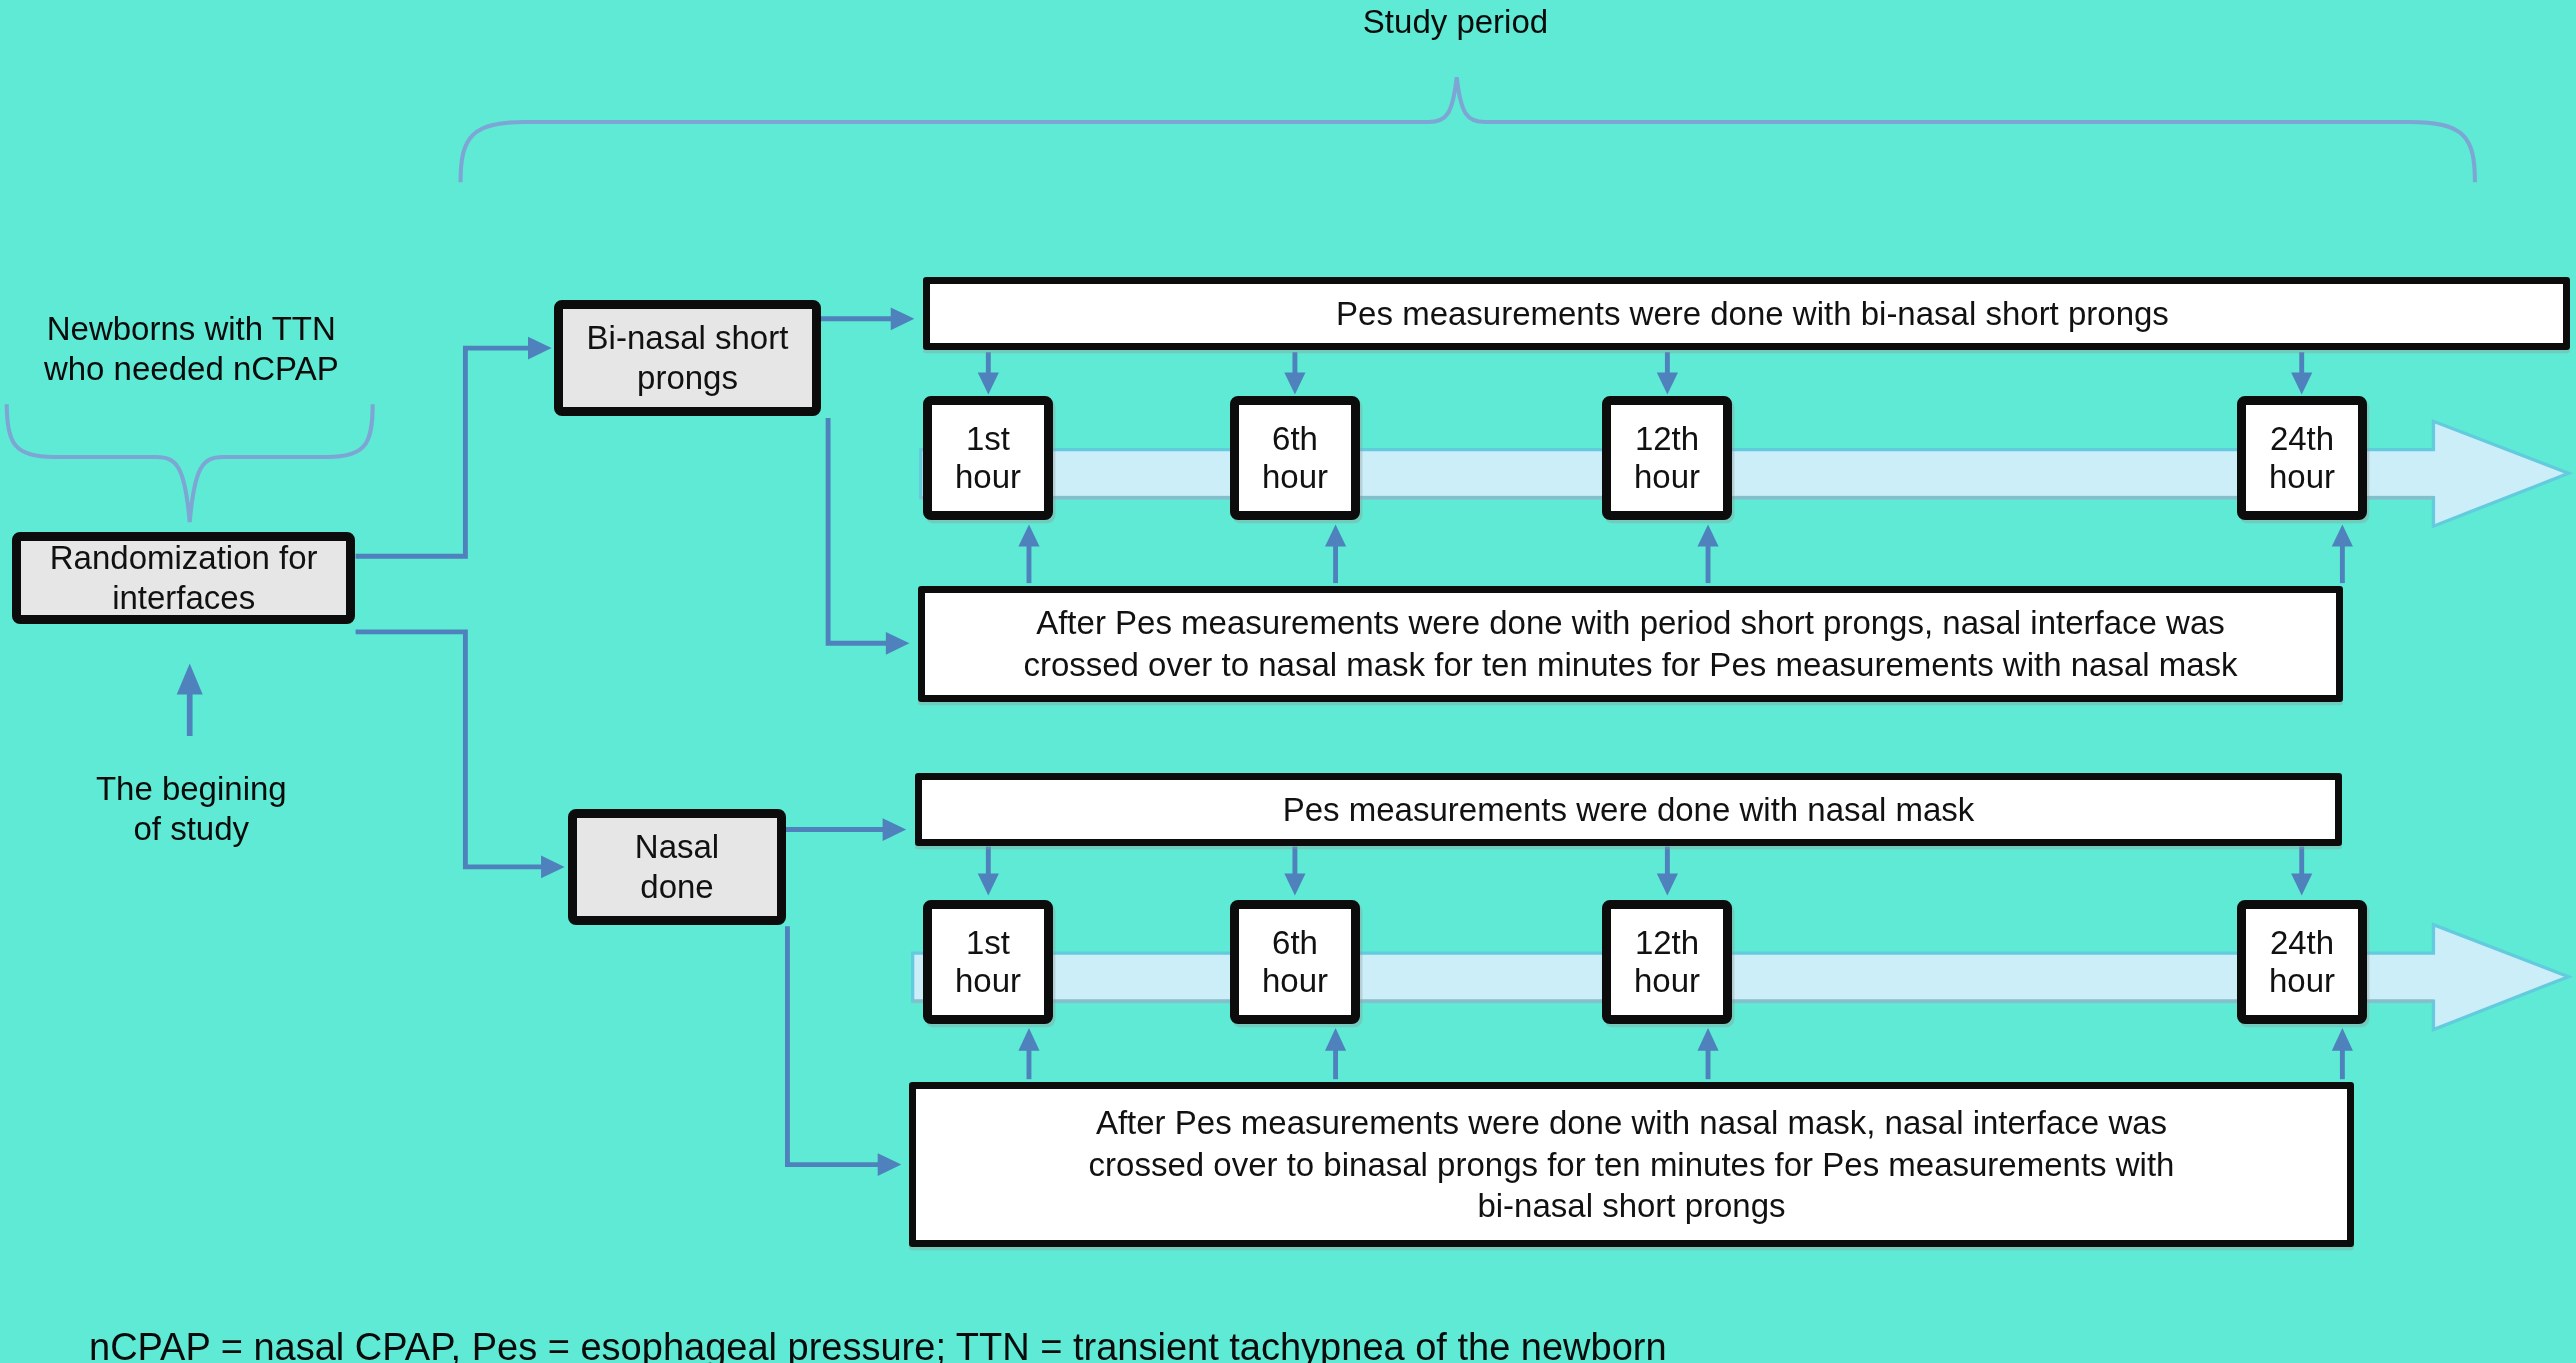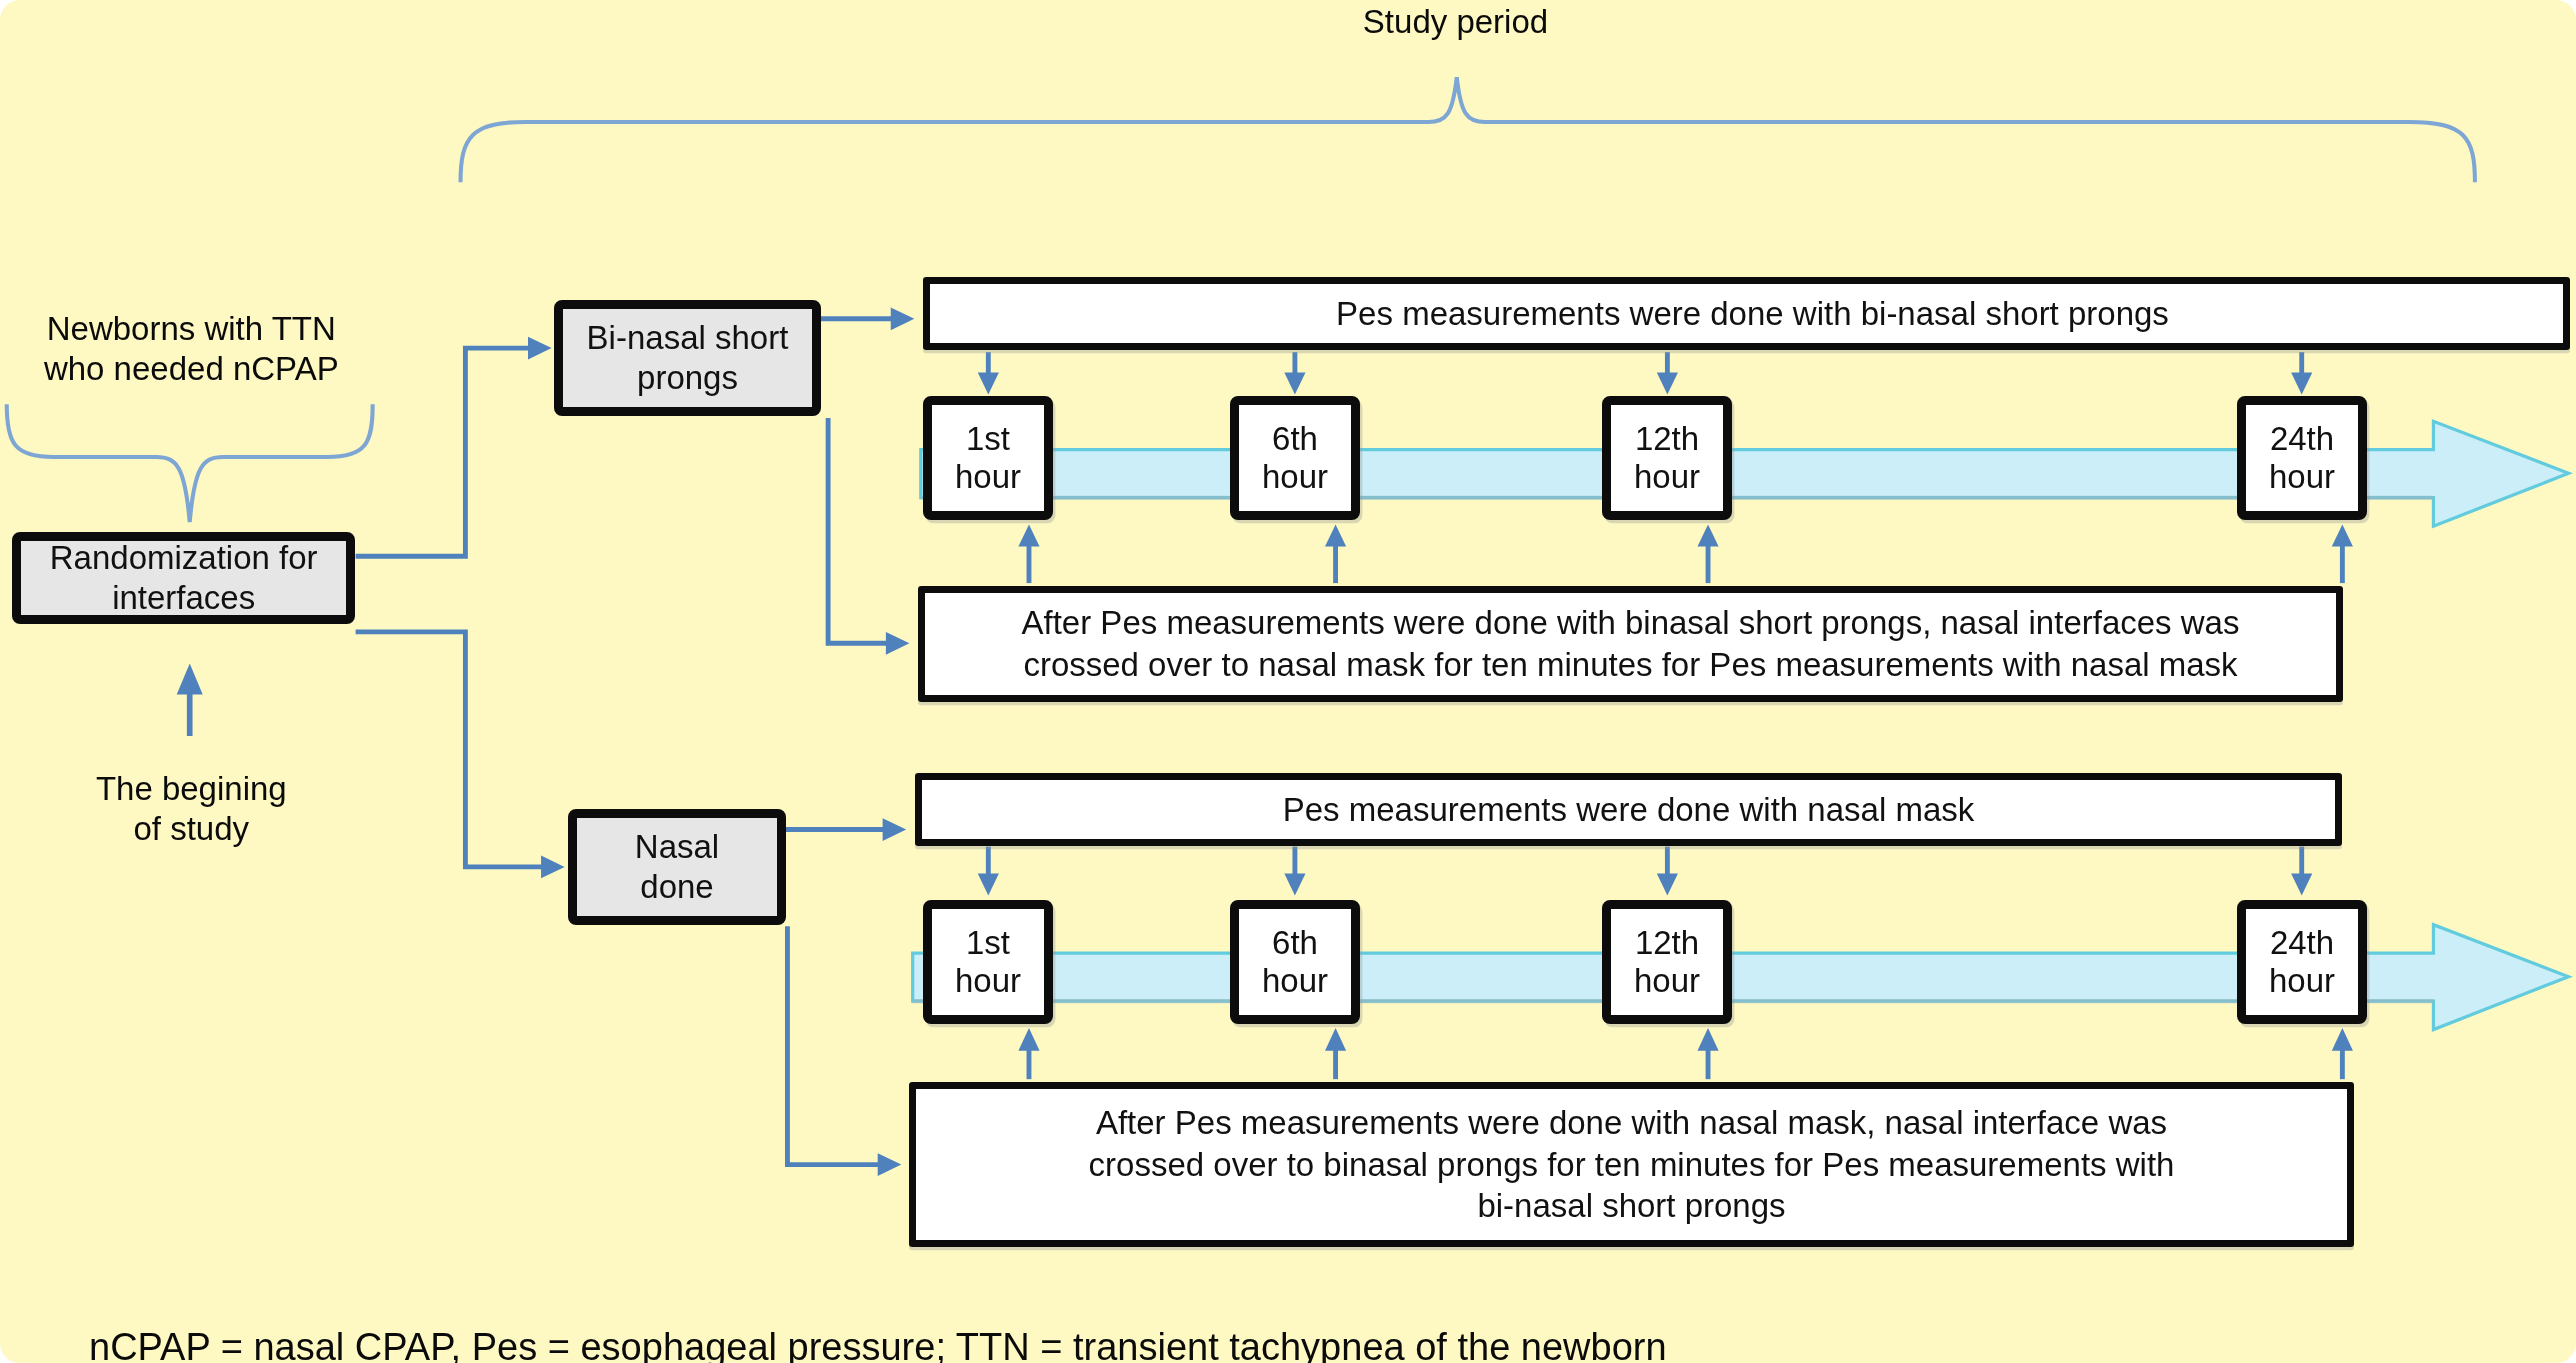--- a/index.html
+++ b/index.html
@@ -1,17 +1,17 @@
 <!DOCTYPE html>
 <html style="font-size:13px"><head>
 <meta charset="utf-8">
 <style>
   html,body{margin:0;padding:0;background:#ffffff;}
-  #canvas{position:relative;width:2576px;height:1363px;background:#fef9c3;overflow:hidden;
-          font-family:"Liberation Sans","DejaVu Sans",sans-serif;color:#111;border-radius:20px;}
+  #canvas{position:relative;width:2576px;height:1363px;background:#5eead4;overflow:hidden;
+          font-family:"Liberation Sans","DejaVu Sans",sans-serif;color:#111;}
   #lines{position:absolute;left:0;top:0;z-index:1;}
   .lbl{position:absolute;z-index:2;text-align:center;font-size:33px;line-height:1.22;color:#0b0b0b;}
   .graybox{position:absolute;z-index:2;box-sizing:border-box;background:#e6e6e6;
            border:9px solid #0c0c0c;border-radius:8.1px;display:flex;flex-direction:column;
            align-items:center;justify-content:center;font-size:33px;line-height:1.2;text-align:center;}
   .widebox{position:absolute;z-index:2;box-sizing:border-box;background:#ffffff;
            border:7.3px solid #0c0c0c;border-radius:3.3px;display:flex;flex-direction:column;
            align-items:center;justify-content:center;font-size:33px;line-height:1.27;text-align:center;
            box-shadow:0 3.3px 0 rgba(150,150,150,0.35);}
   .hourbox{position:absolute;z-index:3;box-sizing:border-box;width:130px;height:124px;background:#ffffff;
@@ -149,21 +149,21 @@
   <div class="graybox" style="left:568px;top:809px;width:218px;height:116px;">
     <div>Nasal</div>
     <div>done</div>
   </div>
 
   <div class="widebox" style="left:923px;top:277px;width:1647px;height:73px;padding-left:12px;">
     <div>Pes measurements were done with bi-nasal short prongs</div>
   </div>
 
   <div class="widebox" style="left:918px;top:586px;width:1425px;height:116px;">
-    <div>After Pes measurements were done with binasal short prongs, nasal interfaces was</div>
+    <div>After Pes measurements were done with period short prongs, nasal interface was</div>
     <div>crossed over to nasal mask for ten minutes for Pes measurements with nasal mask</div>
   </div>
 
   <div class="widebox" style="left:915px;top:773px;width:1427px;height:73px;">
     <div>Pes measurements were done with nasal mask</div>
   </div>
 
   <div class="widebox" style="left:909px;top:1082px;width:1445px;height:165px;">
     <div>After Pes measurements were done with nasal mask, nasal interface was</div>
     <div>crossed over to binasal prongs for ten minutes for Pes measurements with</div>

